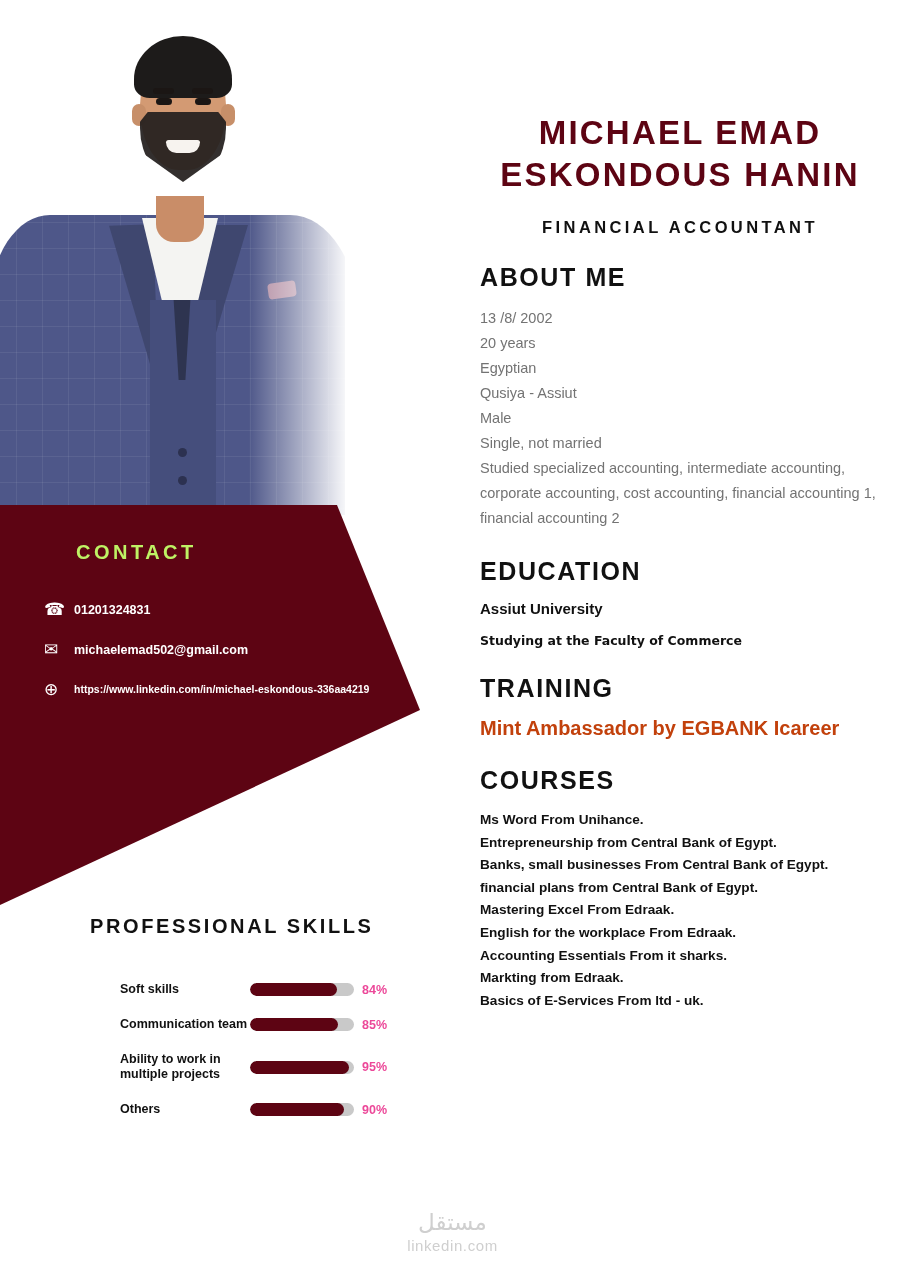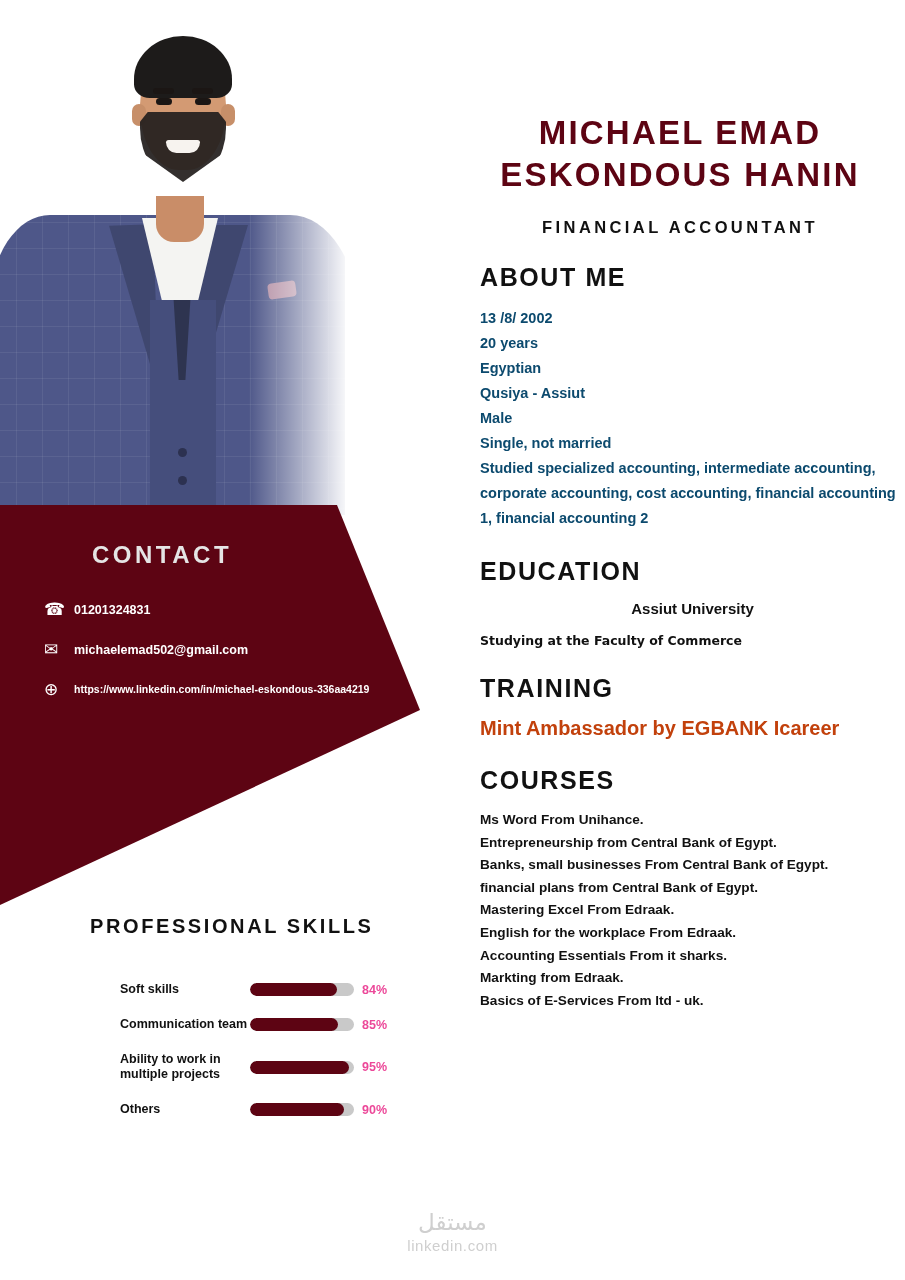--- a/index.html
+++ b/index.html
@@ -152,23 +152,23 @@
     left: 0;
     top: 505px;
     width: 420px;
     height: 400px;
     background: #5d0413;
     clip-path: polygon(0 0, 337px 0, 420px 205px, 0 400px);
   }
 
   .contact-title {
     position: absolute;
-    left: 92px; top: 36px;
-    color: #e5e5e5;
-    font-size: 24px;
+    left: 76px; top: 36px;
+    color: #bef264;
+    font-size: 20px;
     font-weight: bold;
     letter-spacing: 3.5px;
   }
   .contact-list {
     position: absolute;
     left: 44px; top: 96px;
     width: 330px;
   }
   .contact-row {
     display: flex;
@@ -274,30 +274,29 @@
   h2.sec-head {
     margin: 26px 0 14px 0;
     font-size: 25px;
     font-weight: bold;
     letter-spacing: 1.6px;
     color: #111;
   }
   .body-text {
     margin: 0;
     font-size: 14.5px;
-    font-weight: bold;
+    font-weight: normal;
     line-height: 25px;
-    color: #0c4a6e;
+    color: #737373;
   }
   #edu-school {
     margin: 0;
     font-size: 15px;
     font-weight: bold;
     color: #111;
-    text-align: center;
   }
   #edu-detail {
     margin: 16px 0 0 0;
     font-size: 12.5px;
     font-weight: bold;
     color: #111;
     font-family: "DejaVu Sans", sans-serif;
   }
   #training-text {
     margin: 0;

